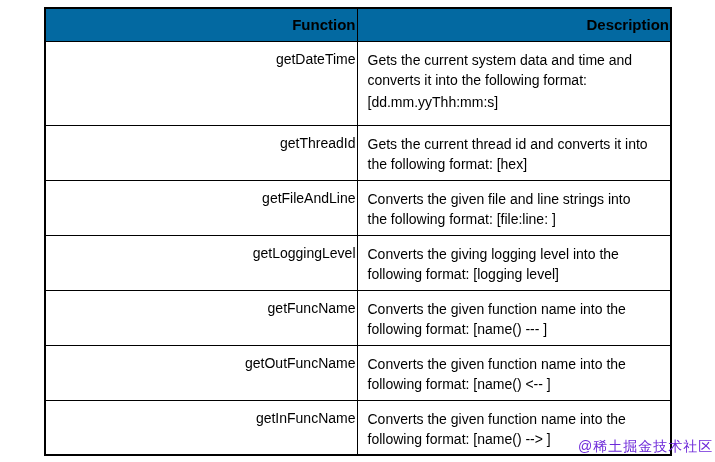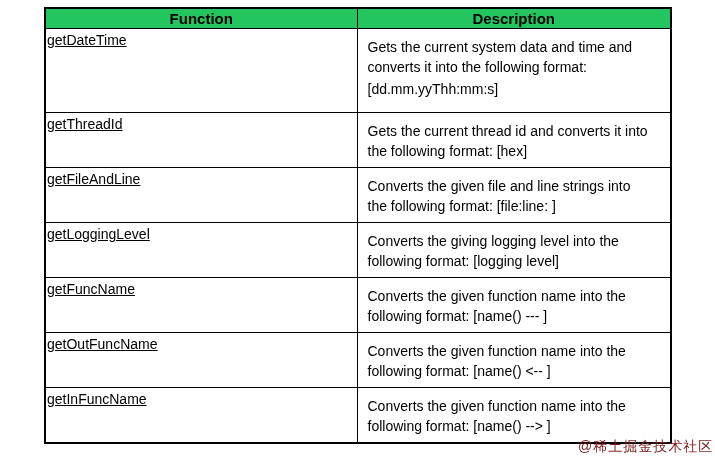--- a/index.html
+++ b/index.html
@@ -25,51 +25,50 @@
     border-collapse: collapse;
     table-layout: fixed;
     border: 2px solid #000000;
   }
   th, td {
     border: 1px solid #000000;
     vertical-align: top;
     font-size: 14px;
   }
   th {
-    background: #22c55e;
+    background: #0369a1;
     font-weight: bold;
     font-size: 15px;
-    text-align: center;
+    text-align: right;
     vertical-align: middle;
-    height: 20px;
+    height: 33px;
   }
   col.c-func { width: 312px; }
   col.c-desc { width: 314px; }
   td.func {
-    text-align: left;
-    padding-top: 3px;
-    text-decoration: underline;
+    text-align: right;
+    padding-top: 9px;
   }
   td.desc {
     padding: 8px 8px 0 10px;
     line-height: 20px;
   }
   tr.r0 td { height: 84px; }
   tr.rN td { height: 55px; }
   .desc p {
     margin: 0;
     white-space: pre-line;
   }
   .desc p + p { margin-top: 2px; }
   .watermark {
     position: absolute;
     left: 578px;
     top: 438px;
     font-size: 14px;
-    color: #7f1d1d;
+    color: #6d28d9;
     letter-spacing: 1px;
     white-space: nowrap;
   }
 </style>
 </head>
 <body>
 
 <div class="canvas">
 
   <table class="func-table">

